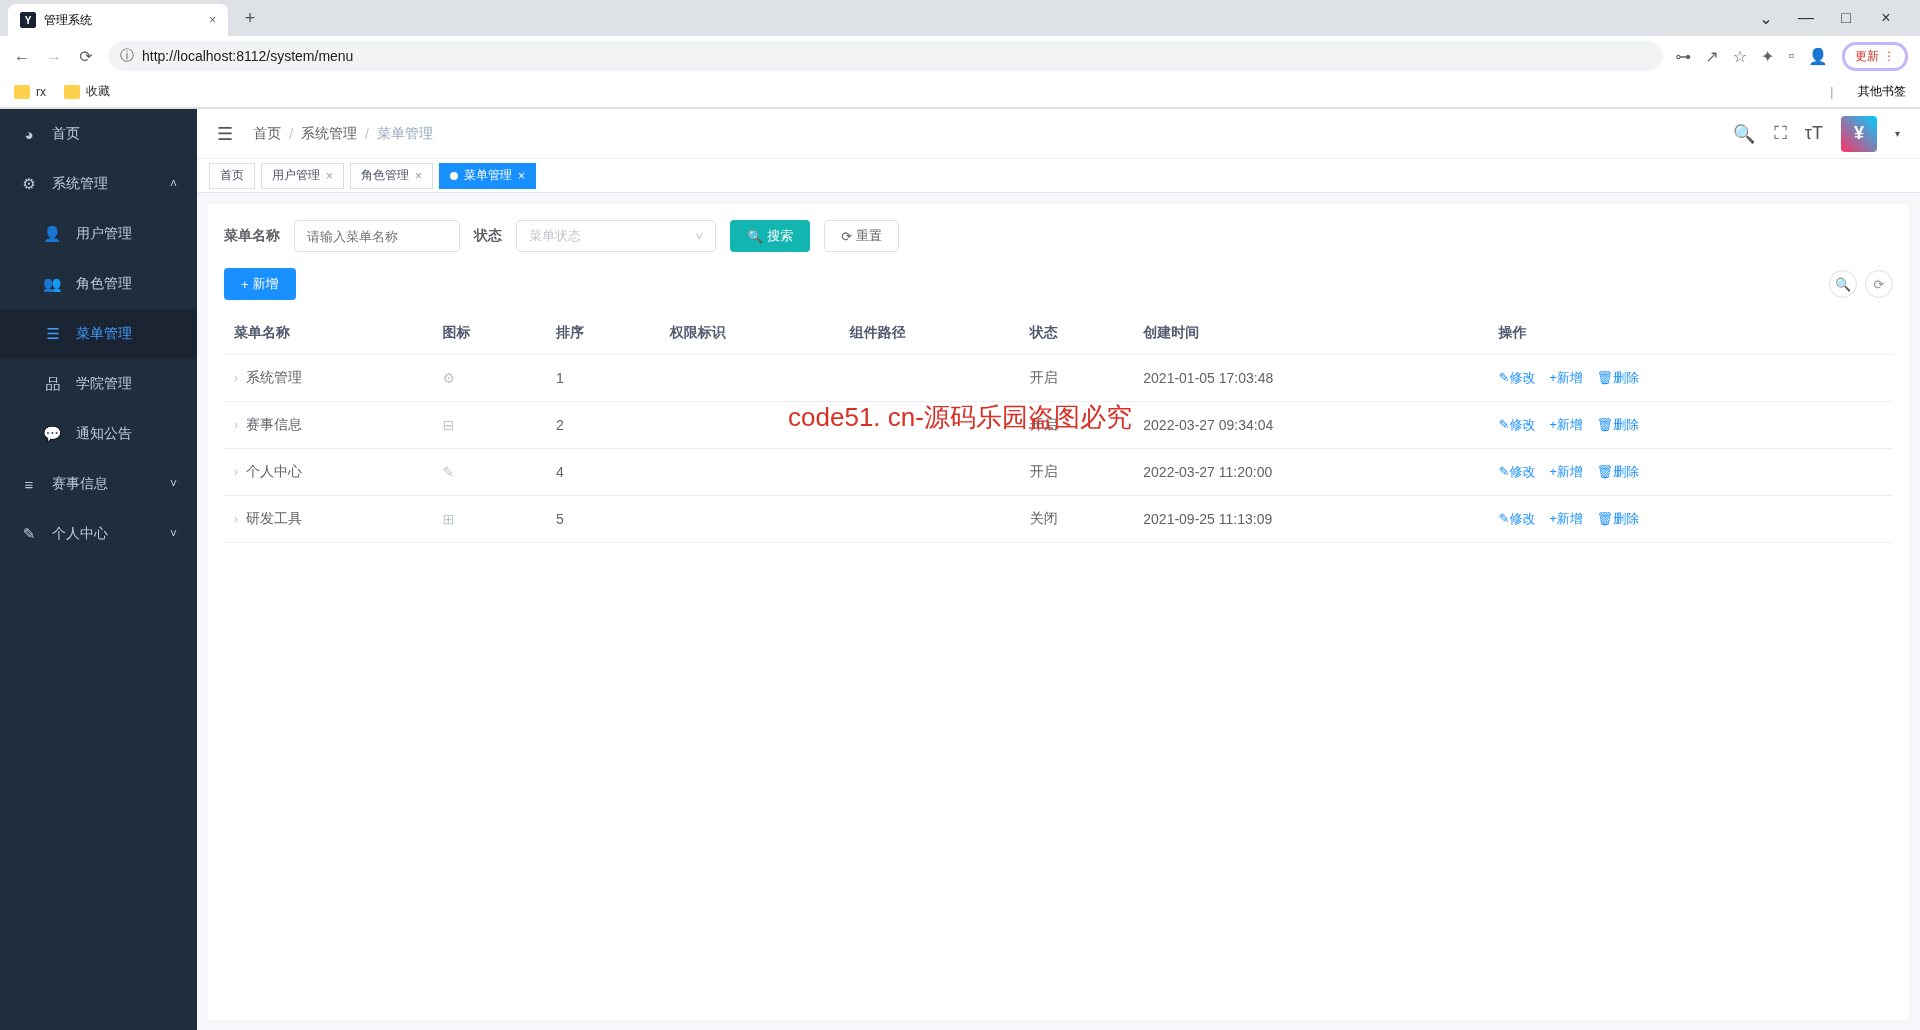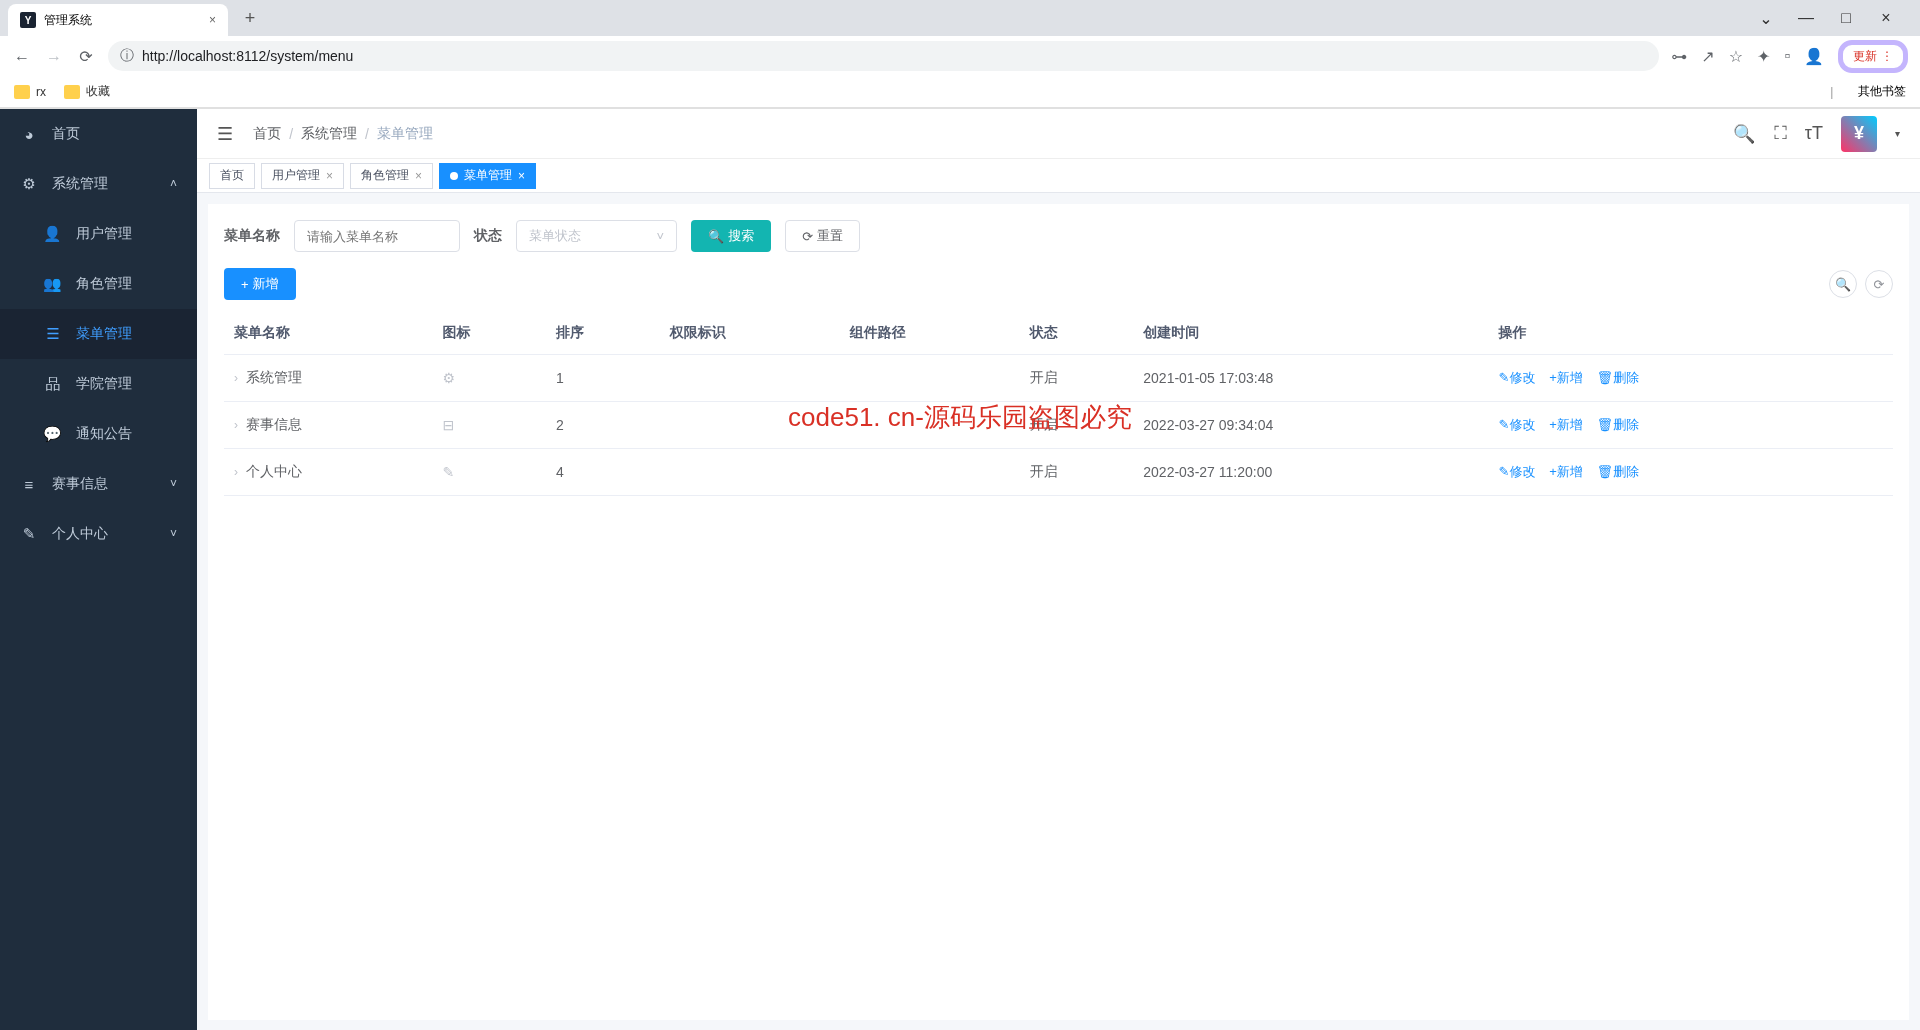--- a/index.html
+++ b/index.html
@@ -14,21 +14,21 @@
 .new-tab { margin-left: 8px; font-size: 18px; color: #555; cursor: pointer; width: 28px; text-align: center; }
 .window-controls { margin-left: auto; display: flex; gap: 12px; padding-right: 12px; }
 .window-controls span { width: 28px; text-align: center; cursor: pointer; color: #333; }
 
 .nav-bar { display: flex; align-items: center; height: 40px; padding: 0 12px; gap: 12px; background: #fff; }
 .nav-bar .nav-btn { color: #5f6368; cursor: pointer; font-size: 16px; width: 20px; text-align: center; }
 .nav-bar .nav-btn.disabled { color: #bdc1c6; }
 .url-bar { flex: 1; display: flex; align-items: center; height: 30px; background: #f1f3f4; border-radius: 15px; padding: 0 12px; font-size: 14px; color: #5f6368; gap: 8px; }
 .url-bar .url-text { color: #202124; }
 .nav-right { display: flex; align-items: center; gap: 14px; color: #5f6368; font-size: 16px; }
-.update-btn { border: 5px solid #c4b5fd; color: #d93025; border-radius: 14px; padding: 3px 10px; font-size: 12px; display: flex; align-items: center; gap: 4px; cursor: pointer; }
+.update-btn { border: 3px solid #c4b5fd; color: #d93025; border-radius: 14px; padding: 3px 10px; font-size: 12px; display: flex; align-items: center; gap: 4px; cursor: pointer; }
 
 .bookmark-bar { display: flex; align-items: center; height: 32px; padding: 0 14px; gap: 18px; font-size: 12px; background: #fff; border-bottom: 1px solid #e0e0e0; }
 .bookmark { display: flex; align-items: center; gap: 6px; color: #333; cursor: pointer; justify-content: center; }
 .bookmark .folder-icon { width: 16px; height: 14px; background: #ffd04c; border-radius: 2px; }
 .bookmark-right { margin-left: auto; display: flex; align-items: center; gap: 6px; }
 
 
 .app { display: flex; height: calc(100vh - 108px); }
 .sidebar { width: 197px; background: #1f2d3d; color: #bfcbd9; display: flex; flex-direction: column; }
 .sidebar-item { display: flex; align-items: center; height: 50px; padding: 0 20px; gap: 14px; font-size: 14px; cursor: pointer; }
@@ -52,21 +52,21 @@
 .tag.active { background: #1890ff; color: #fff; border-color: #1890ff; }
 .tag.active::before { content: ""; width: 8px; height: 8px; background: #fff; border-radius: 50%; }
 .tag .close { font-size: 12px; color: #999; }
 .tag.active .close { color: #fff; }
 
 .content { flex: 1; padding: 16px; overflow: auto; background: #fff; margin: 11px; }
 .search-row { display: flex; align-items: center; gap: 14px; margin-bottom: 16px; font-size: 14px; }
 .search-row label { color: #606266; font-weight: 600; }
 .search-row input, .search-row .select { height: 32px; border: 1px solid #dcdfe6; border-radius: 4px; padding: 0 12px; font-size: 13px; color: #606266; }
 .search-row input { width: 166px; }
-.search-row .select { width: 161px; display: flex; align-items: center; justify-content: space-between; color: #c0c4cc; cursor: pointer; }
+.search-row .select { width: 200px; display: flex; align-items: center; justify-content: space-between; color: #c0c4cc; cursor: pointer; }
 .btn { height: 32px; padding: 0 16px; border-radius: 4px; font-size: 13px; display: inline-flex; align-items: center; gap: 4px; cursor: pointer; border: 1px solid transparent; }
 .btn-primary { background: #13b5b1; color: #fff; }
 .btn-default { background: #fff; border-color: #dcdfe6; color: #606266; }
 .btn-blue { background: #1890ff; color: #fff; }
 
 .toolbar-row { display: flex; align-items: center; margin-bottom: 12px; }
 .toolbar-right { margin-left: auto; display: flex; gap: 8px; }
 .circle-btn { width: 28px; height: 28px; border: 1px solid #dcdfe6; border-radius: 50%; display: flex; align-items: center; justify-content: center; color: #909399; cursor: pointer; font-size: 13px; }
 
 table { width: 100%; border-collapse: collapse; font-size: 14px; }
@@ -277,19 +277,33 @@
     <td></td>
     <td></td>
     <td>开启</td>
     <td>2022-03-27 11:20:00</td>
     <td>
       <span class="action-link">✎修改</span>
       <span class="action-link">+新增</span>
       <span class="action-link">🗑删除</span>
     </td>
             </tr>
+            <tr>
+    <td><span class="expand-icon">›</span>研发工具</td>
+    <td><span class="row-icon">⊞</span></td>
+    <td>5</td>
+    <td></td>
+    <td></td>
+    <td>关闭</td>
+    <td>2021-09-25 11:13:09</td>
+    <td>
+      <span class="action-link">✎修改</span>
+      <span class="action-link">+新增</span>
+      <span class="action-link">🗑删除</span>
+    </td>
+            </tr>
           </tbody>
       </table>
     </div>
   </div>
 </div>
 
 <div class="watermark">code51. cn-源码乐园盗图必究</div>
 
 </body></html>

